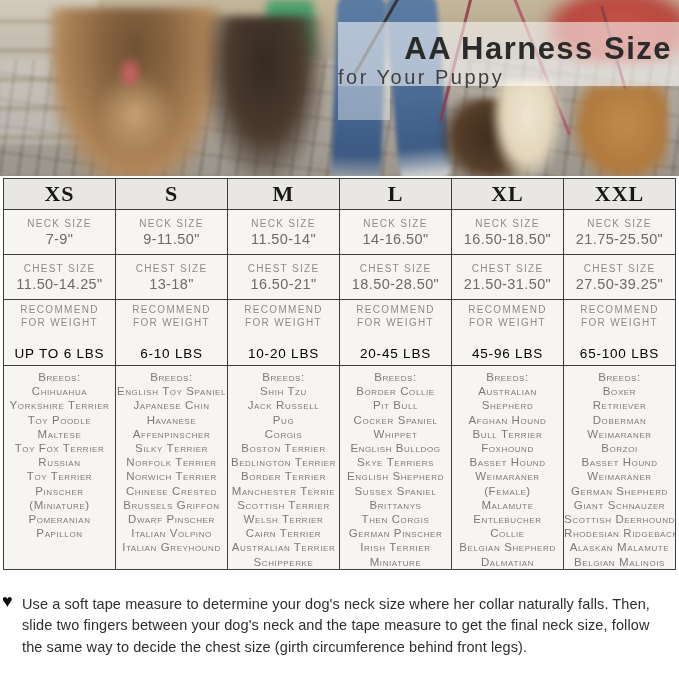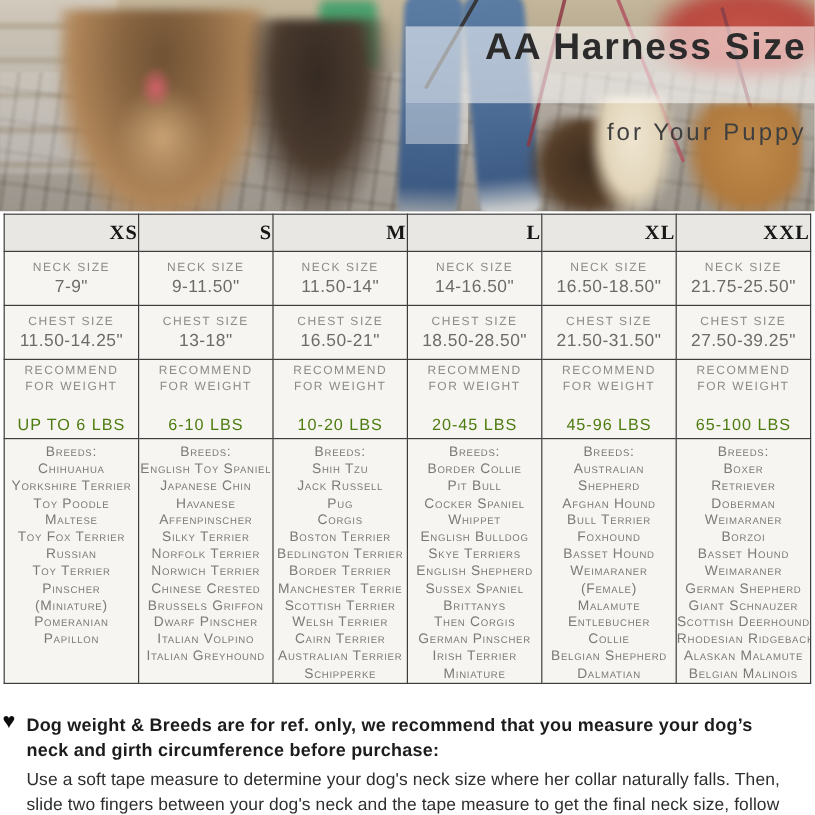--- a/index.html
+++ b/index.html
@@ -54,37 +54,37 @@
   .leash-line { position:absolute; width:3px; background:#8e3a46; transform-origin:top center; border-radius:2px; opacity:.85; }
   .leash-1 { left:470px; top:-4px; height:130px; transform:rotate(14deg); }
   .leash-2 { left:512px; top:-4px; height:150px; transform:rotate(-22deg); background:#b05560; }
   .leash-3 { left:600px; top:6px; height:120px; transform:rotate(-16deg); background:#874048; }
   .leash-4 { left:398px; top:-4px; height:90px; transform:rotate(30deg); background:#2e2a28; }
 
   .title-band { position:absolute; left:338px; top:22px; width:341px; height:64px;
     background:rgba(255,255,255,0.55); }
   .band-tab { position:absolute; left:338px; top:86px; width:52px; height:34px;
     background:rgba(255,255,255,0.40); }
-  .title-band .title { margin-top:1px; text-align:right; padding-right:7px;
+  .title-band .title { margin-top:11px; text-align:right; padding-right:7px;
     font-size:31px; font-weight:bold; letter-spacing:1.5px; color:#2b2b2b; line-height:1.05; }
-  .title-band .subtitle { text-align:right; padding-right:7px;
-    font-size:20px; font-weight:normal; letter-spacing:2.5px; color:#3f3f3f;margin-top:44px; }
+  .title-band .subtitle { text-align:left; padding-right:7px;
+    font-size:20px; font-weight:normal; letter-spacing:2.5px; color:#3f3f3f; }
 
   
   table.chart { border-collapse:collapse; table-layout:fixed; width:673px; margin:2px 0 0 3px; }
   table.chart th, table.chart td { border:1.6px solid #3d3d3d; text-align:center; vertical-align:middle; }
   table.chart th { height:31px; background:#e9e7e3; color:#171717;
-    font-family:"Liberation Serif", serif; font-weight:bold; font-size:17px; letter-spacing:1px;text-align:right; }
+    font-family:"Liberation Serif", serif; font-weight:bold; font-size:22px; letter-spacing:1px; }
   table.chart td { background:#f7f5f2; color:#75736f; }
   tr.neck-row td, tr.chest-row td { height:45px; }
   tr.weight-row td { height:66px; }
   tr.breeds-row td { height:198px; vertical-align:top; padding-top:4px; }
   .cell-label { font-size:10px; letter-spacing:1.3px; color:#8d8b87; line-height:13px; }
   .cell-value { font-size:14.5px; letter-spacing:0.4px; color:#6d6b67; line-height:17px; margin-top:1px; }
-  .weight-value { font-size:13.5px; letter-spacing:0.8px; color:#4d7c0f; line-height:17px; margin-top:16px; }
+  .weight-value { font-size:13.5px; letter-spacing:0.8px; color:#000000; line-height:17px; margin-top:16px; }
   .breeds-label, .breed-line { font-variant:small-caps; font-size:11.5px; letter-spacing:0.6px;
     color:#7c7a76; line-height:14.2px; white-space:nowrap; overflow:hidden; }
 
   
   .footer { position:relative; margin-top:24px; padding:0 16px 0 22px; }
   .heart-icon { position:absolute; left:2px; top:-2px; font-size:18px; color:#0c0c0c; line-height:1; }
   .footer-heading { font-size:15px; font-weight:bold; color:#1c1c1c; line-height:21.5px;
     letter-spacing:0.2px; max-width:645px; }
   .footer-body { margin-top:3px; font-size:14.5px; color:#2e2e2e; line-height:21.5px;
     letter-spacing:0.1px; max-width:648px; }
@@ -321,17 +321,16 @@
               <div class="breed-line">Alaskan Malamute</div>
               <div class="breed-line">Belgian Malinois</div>
             </div>
         </td>
       </tr>
     </tbody>
   </table>
 
   <div class="footer">
     <span class="heart-icon">♥</span>
-    <div class="footer-heading">Dog weight &amp; Breeds are for ref. only, we recommend that you measure your dog’s neck and girth circumference before purchase:</div>
     <div class="footer-body">Use a soft tape measure to determine your dog's neck size where her collar naturally falls. Then, slide two fingers between your dog's neck and the tape measure to get the final neck size, follow the same way to decide the chest size (girth circumference behind front legs).</div>
   </div>
 
 </div>
 
 </body></html>

